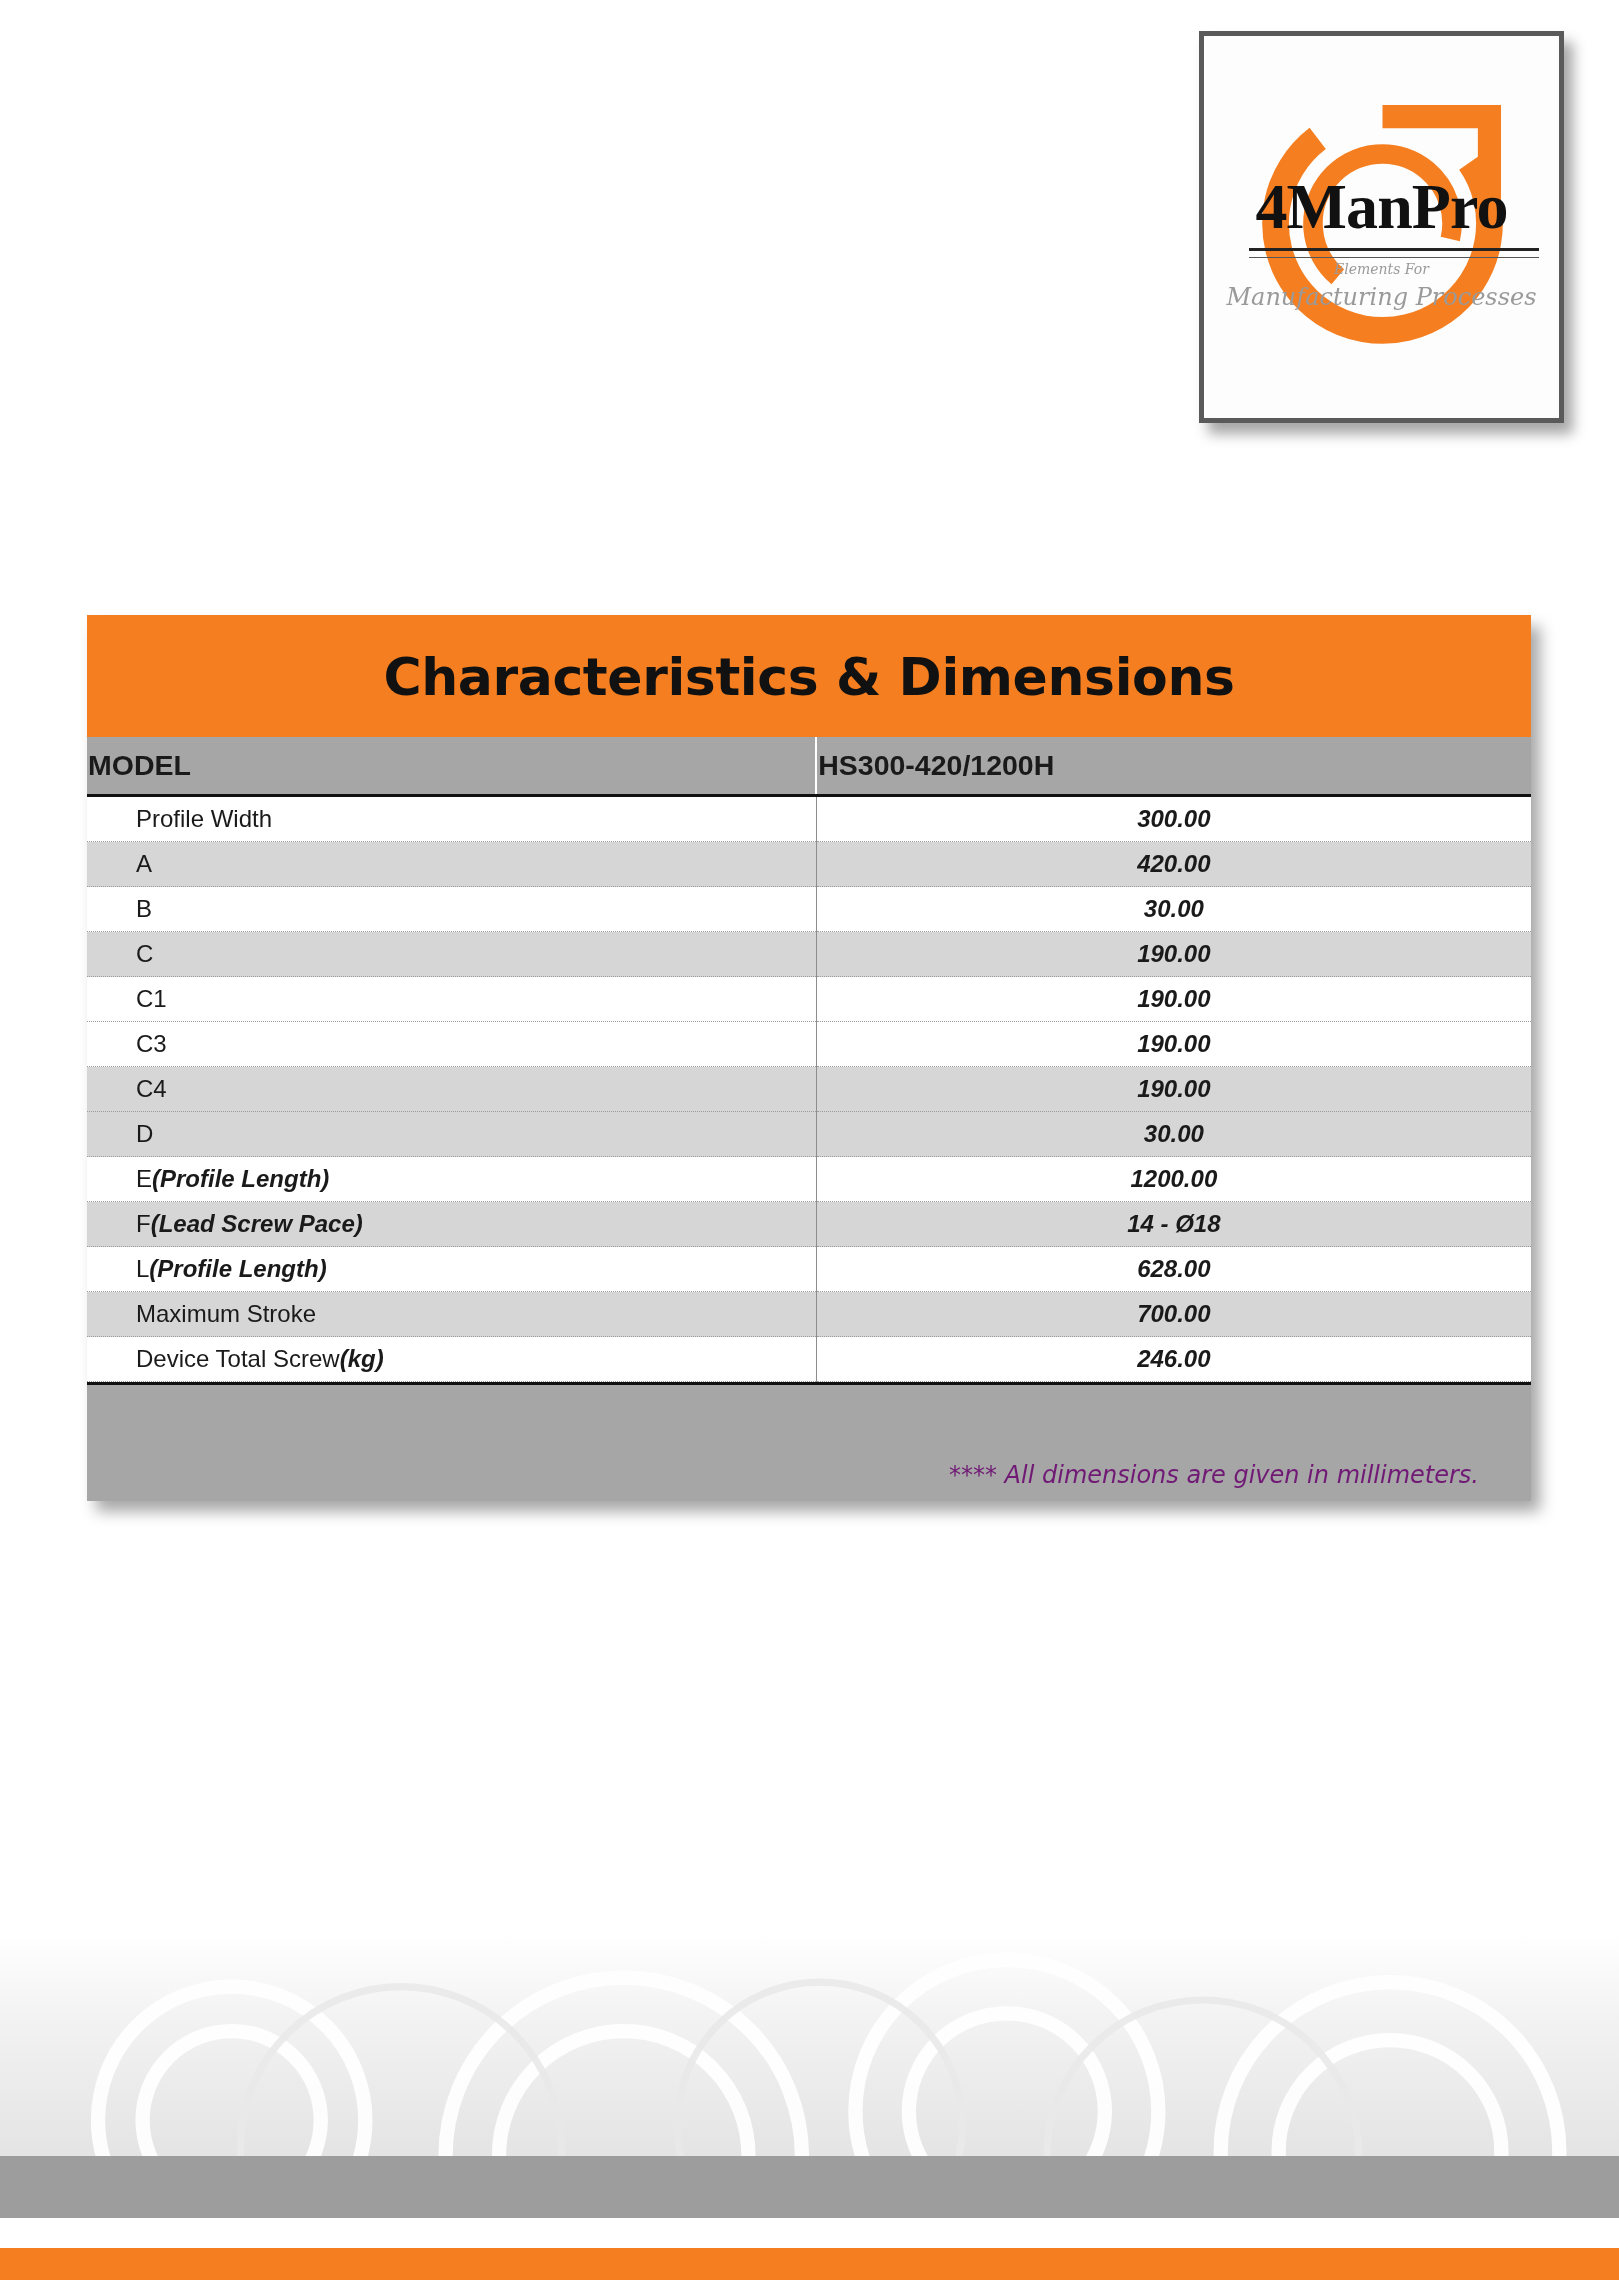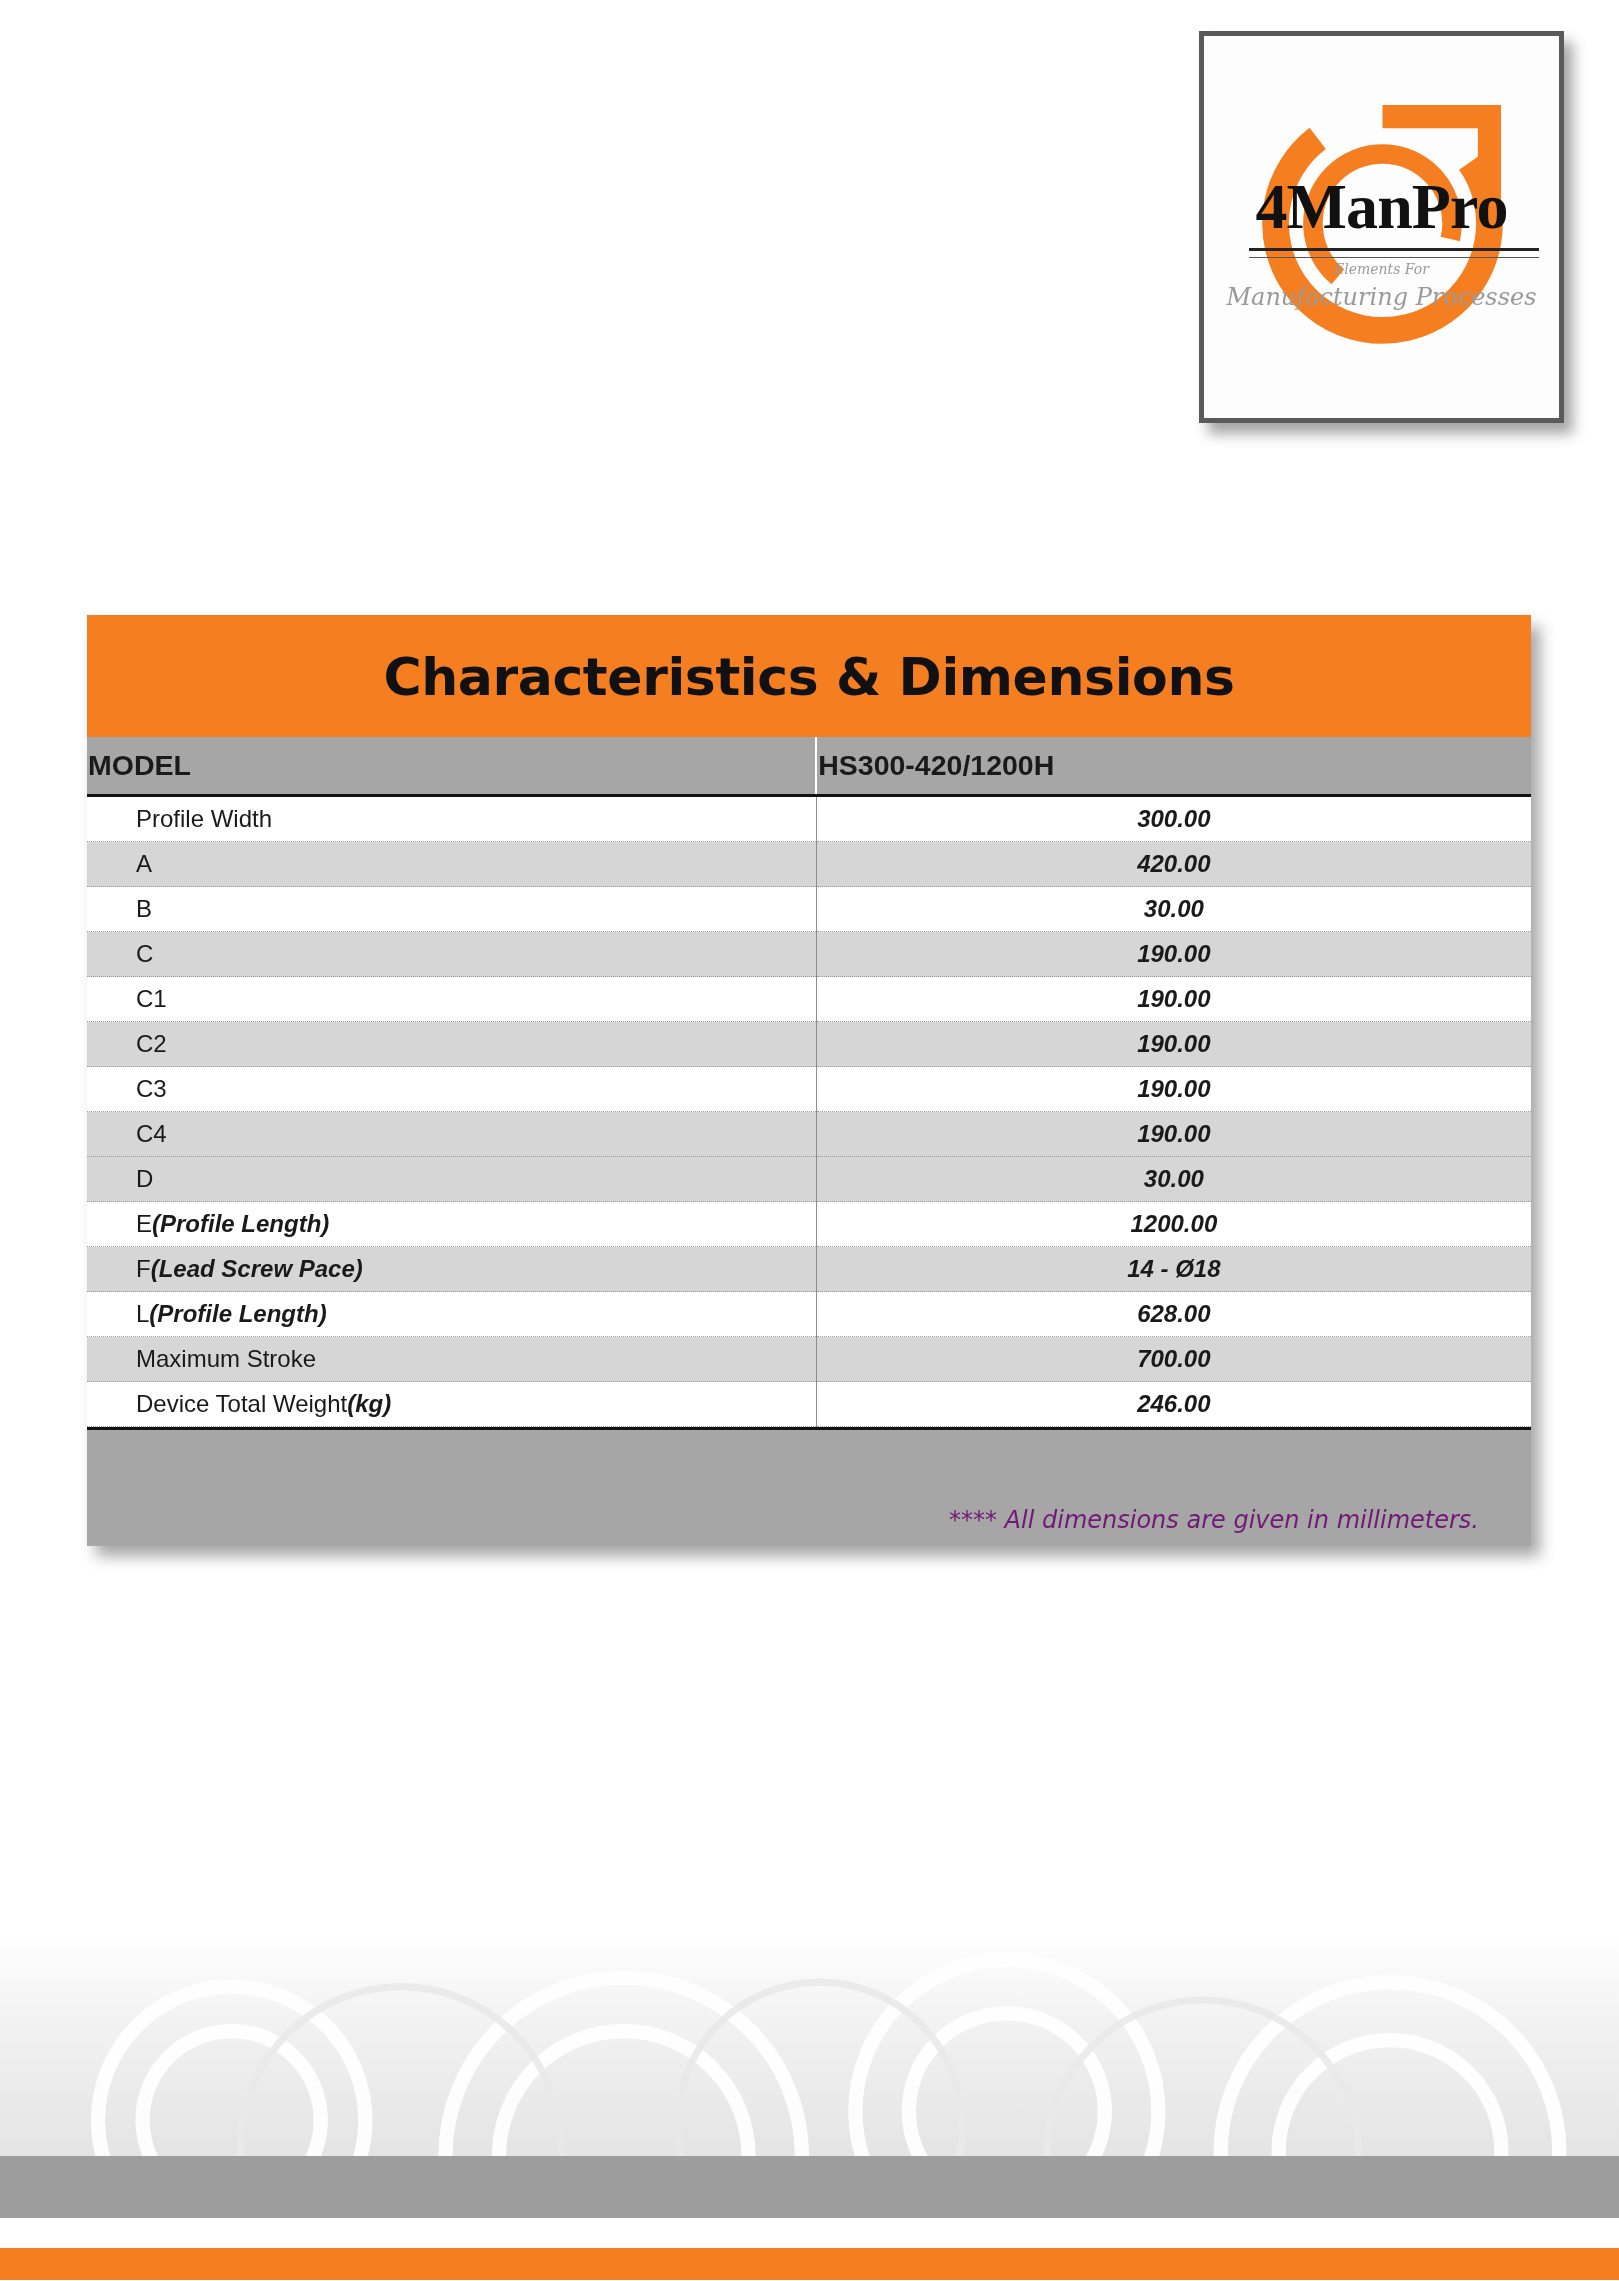--- a/index.html
+++ b/index.html
@@ -250,24 +250,20 @@
           <td class="value">30.00</td>
         </tr>
         <tr class="alt">
           <td class="label"><span>C</span></td>
           <td class="value">190.00</td>
         </tr>
         <tr class="odd">
           <td class="label"><span>C1</span></td>
           <td class="value">190.00</td>
         </tr>
-        <tr class="alt">
-          <td class="label"><span>C2</span></td>
-          <td class="value">190.00</td>
-        </tr>
         <tr class="odd">
           <td class="label"><span>C3</span></td>
           <td class="value">190.00</td>
         </tr>
         <tr class="alt">
           <td class="label"><span>C4</span></td>
           <td class="value">190.00</td>
         </tr>
         <tr class="alt">
           <td class="label"><span>D</span></td>
@@ -283,21 +279,21 @@
         </tr>
         <tr class="odd">
           <td class="label"><span>L</span><span class="lbl-note">(Profile Length)</span></td>
           <td class="value">628.00</td>
         </tr>
         <tr class="alt">
           <td class="label"><span>Maximum Stroke</span></td>
           <td class="value">700.00</td>
         </tr>
         <tr class="odd">
-          <td class="label"><span>Device Total Weight</span><span class="lbl-note">(kg)</span></td>
+          <td class="label"><span>Device Total Screw</span><span class="lbl-note">(kg)</span></td>
           <td class="value">246.00</td>
         </tr>
       </tbody>
   </table>
 
   <div class="footer-band">
     <div class="footer-note">**** All dimensions are given in millimeters.</div>
   </div>
 </div>
 

